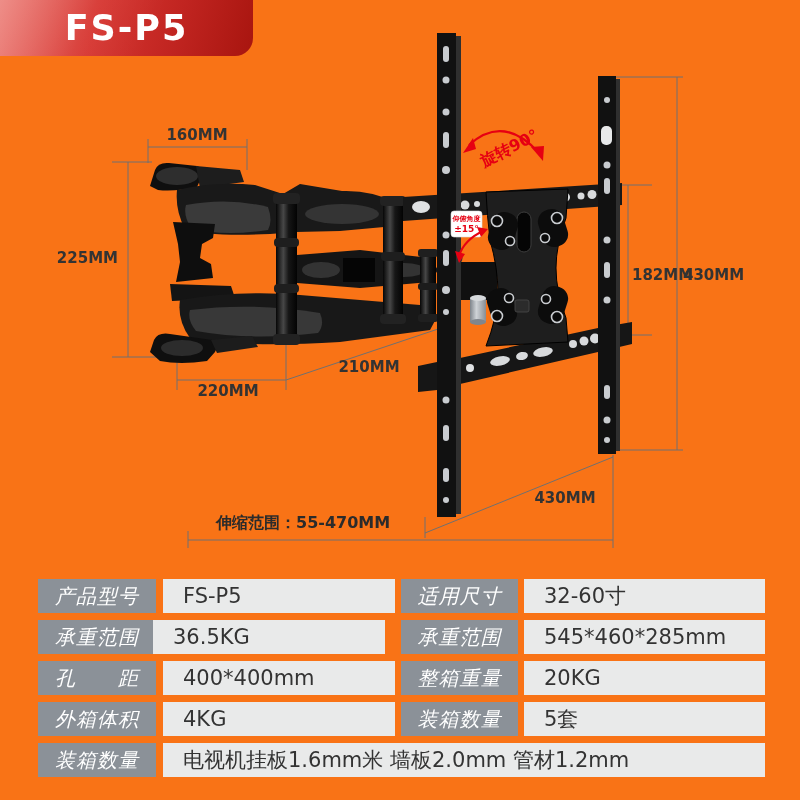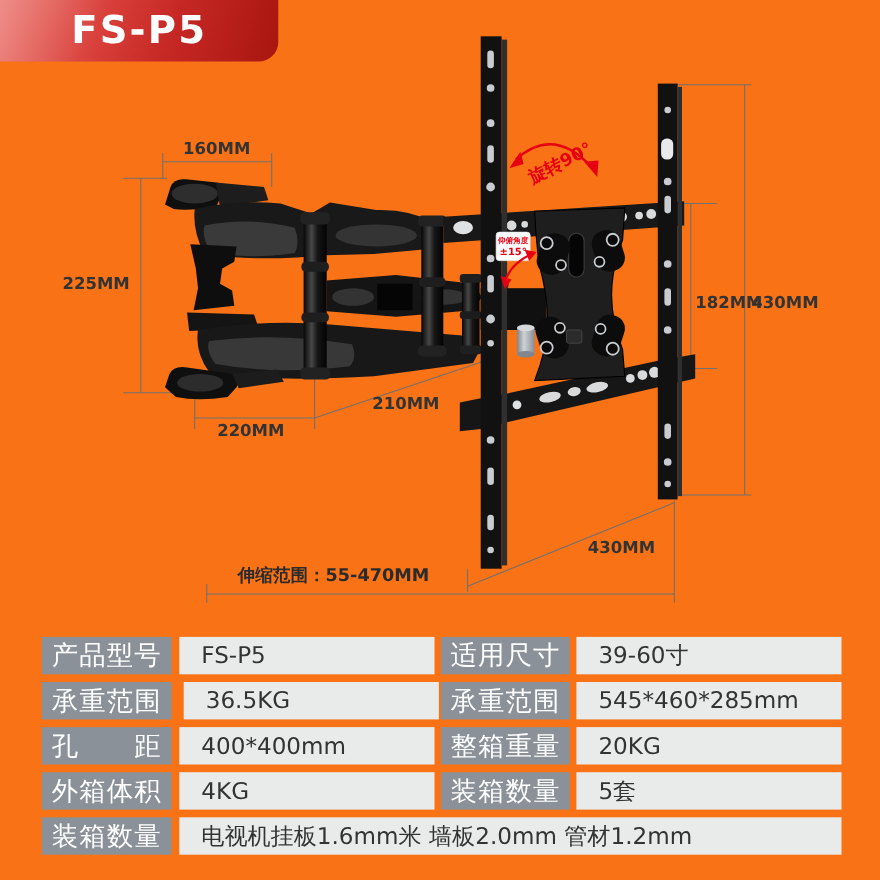--- a/index.html
+++ b/index.html
@@ -12,21 +12,21 @@
   #badge:after{content:"";position:absolute;inset:0;border-radius:0 0 18px 0;
          background:linear-gradient(115deg,rgba(255,255,255,.28) 0%,rgba(255,255,255,.05) 35%,rgba(255,255,255,0) 60%);}
   #badge span{color:#fff;font-size:35px;font-weight:bold;letter-spacing:2px;position:relative;z-index:1;}
   
   #diagram{position:absolute;left:0;top:0;width:800px;height:565px;}
   .dimtxt{font-weight:bold;font-size:15px;fill:#333333;}
   .rangetxt{font-weight:bold;font-size:16px;fill:#2b2b2b;}
   .redtxt{font-weight:bold;fill:#e60012;}
   
   .cell{position:absolute;display:flex;align-items:center;box-sizing:border-box;height:34px;}
-  .lbl{background:#8b9198;color:#ffffff;font-size:24px;justify-content:center;letter-spacing:1px;}
+  .lbl{background:#8b9198;color:#ffffff;font-size:20px;justify-content:center;letter-spacing:1px;font-style:italic;}
   .val{background:#e9eaea;color:#333333;font-size:21px;padding-left:20px;}
 </style>
 </head>
 <body>
 
 <div id="stage">
 
   <div id="badge">
     <span>FS-P5</span>
   </div>
@@ -233,24 +233,24 @@
       <text class="dimtxt" x="565" y="503" text-anchor="middle">430MM</text>
       <text class="rangetxt" x="216" y="528" text-anchor="start">伸缩范围：55-470MM</text>
     </g>
   </svg>
 
   <div>
 
     <div class="cell lbl" style="left:38px;top:579px;width:118px">产品型号</div>
     <div class="cell val" style="left:163px;top:579px;width:232px">FS-P5</div>
     <div class="cell lbl" style="left:401px;top:579px;width:117px">适用尺寸</div>
-    <div class="cell val" style="left:524px;top:579px;width:241px">39-60寸</div>
+    <div class="cell val" style="left:524px;top:579px;width:241px">32-60寸</div>
 
     <div class="cell lbl" style="left:38px;top:620px;width:118px">承重范围</div>
-    <div class="cell val" style="left:167px;top:620px;width:232px">36.5KG</div>
+    <div class="cell val" style="left:153px;top:620px;width:232px">36.5KG</div>
     <div class="cell lbl" style="left:401px;top:620px;width:117px">承重范围</div>
     <div class="cell val" style="left:524px;top:620px;width:241px">545*460*285mm</div>
 
     <div class="cell lbl" style="left:38px;top:661px;width:118px">孔　　距</div>
     <div class="cell val" style="left:163px;top:661px;width:232px">400*400mm</div>
     <div class="cell lbl" style="left:401px;top:661px;width:117px">整箱重量</div>
     <div class="cell val" style="left:524px;top:661px;width:241px">20KG</div>
 
     <div class="cell lbl" style="left:38px;top:702px;width:118px">外箱体积</div>
     <div class="cell val" style="left:163px;top:702px;width:232px">4KG</div>

